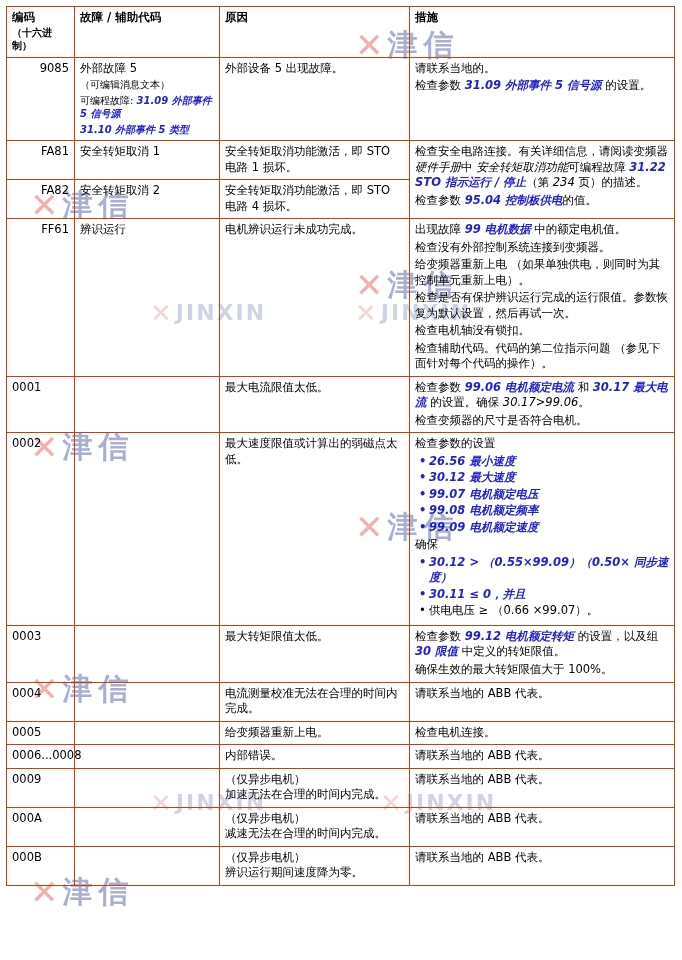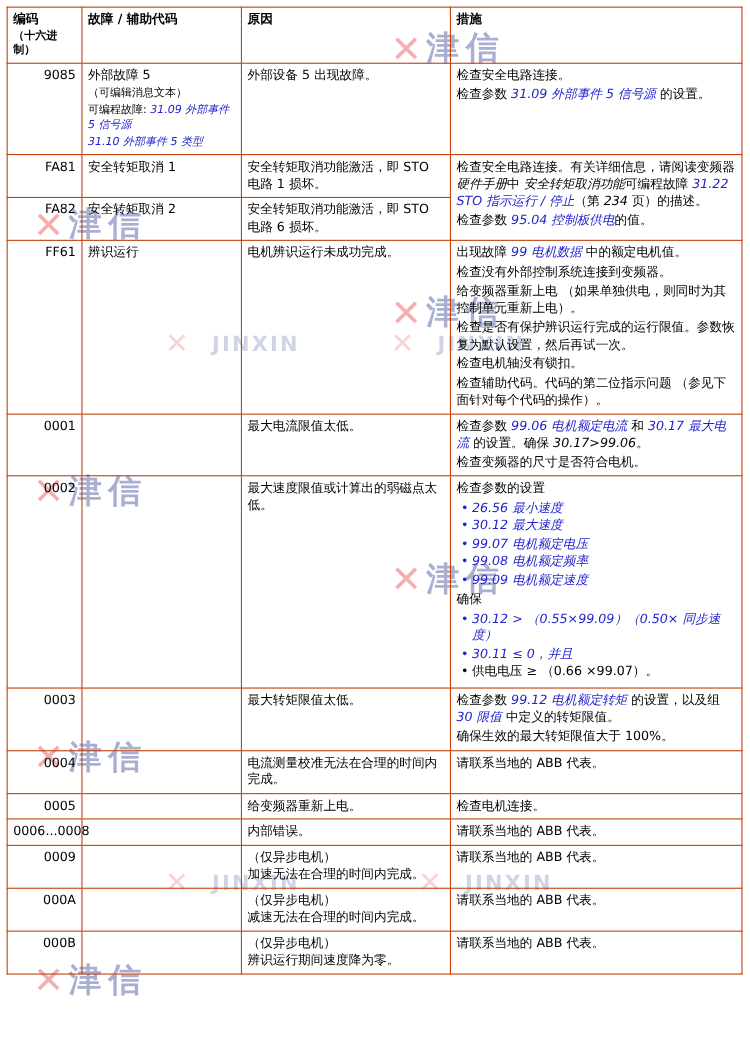--- a/index.html
+++ b/index.html
@@ -40,21 +40,21 @@
     line-height: 1;
   }
   .wm .wm-text {
     font-size: 30px;
     font-weight: bold;
     color: #2b3a8f;
     letter-spacing: 2px;
     line-height: 1;
   }
   .wm.small .wm-x { font-size: 26px; }
-  .wm.small .wm-text { font-size: 19px; margin-left: 17px; }
+  .wm.small .wm-text { font-size: 22px; }
   .wm.faint { opacity: 0.22; }
 
   
   .doc {
     position: relative;
     z-index: 10;
     padding: 6px 6px 0 6px;
     box-sizing: border-box;
   }
   table.fault-table {
@@ -76,24 +76,24 @@
   col.c-name   { width: 145px; }
   col.c-cause  { width: 190px; }
   col.c-action { width: 265px; }
 
   th {
     font-weight: bold;
     text-align: left;
     font-size: 12px;
   }
   .code-cell { text-align: right; }
-  .code-cell.right { text-align: right; }
+  .code-cell.right { text-align: left; }
   .sub { font-size: 10px; display: block; }
   .it { font-style: italic; }
-  .blue-it { color: #2222cc; font-style: italic; }
+  .blue-it { color: #2222cc; font-style: italic; font-weight: bold; }
   ul.bul {
     margin: 2px 0 2px 0;
     padding-left: 14px;
     list-style: none;
   }
   ul.bul li {
     position: relative;
     margin: 0 0 1px 0;
     padding-left: 0;
   }
@@ -188,39 +188,39 @@
     <tr>
       <td class="code-cell">9085</td>
       <td>
         <p class="l">外部故障 5</p>
         <p class="l sub">（可编辑消息文本）</p>
         <p class="l sub"><span>可编程故障: </span><span class="blue-it">31.09 外部事件 5 信号源</span></p>
         <p class="l sub blue-it">31.10 外部事件 5 类型</p>
       </td>
       <td>外部设备 5 出现故障。</td>
       <td>
-        <p class="l">检查安全电路连接。</p>
+        <p class="l">请联系当地的。</p>
         <p class="l"><span>检查参数 </span><span class="blue-it">31.09 外部事件 5 信号源</span><span> 的设置。</span></p>
       </td>
     </tr>
 
     <tr>
       <td class="code-cell">FA81</td>
       <td>安全转矩取消 1</td>
       <td>安全转矩取消功能激活，即 STO 电路 1 损坏。</td>
       <td rowspan="2">
         <p class="l"><span>检查安全电路连接。有关详细信息，请阅读变频器 </span><span class="it">硬件手册</span><span>中 </span><span class="it">安全转矩取消功能</span><span>可编程故障 </span><span class="blue-it">31.22 STO 指示运行 / 停止</span><span>（第 </span><span class="it">234</span><span> 页）的描述。</span></p>
         <p class="l"><span>检查参数 </span><span class="blue-it">95.04 控制板供电</span><span>的值。</span></p>
       </td>
     </tr>
 
     <tr>
       <td class="code-cell">FA82</td>
       <td>安全转矩取消 2</td>
-      <td>安全转矩取消功能激活，即 STO 电路 6 损坏。</td>
+      <td>安全转矩取消功能激活，即 STO 电路 4 损坏。</td>
     </tr>
 
     <tr>
       <td class="code-cell">FF61</td>
       <td>辨识运行</td>
       <td>电机辨识运行未成功完成。</td>
       <td>
         <p class="l"><span>出现故障 </span><span class="blue-it">99 电机数据</span><span> 中的额定电机值。</span></p>
         <p class="l">检查没有外部控制系统连接到变频器。</p>
         <p class="l">给变频器重新上电 （如果单独供电，则同时为其控制单元重新上电）。</p>

